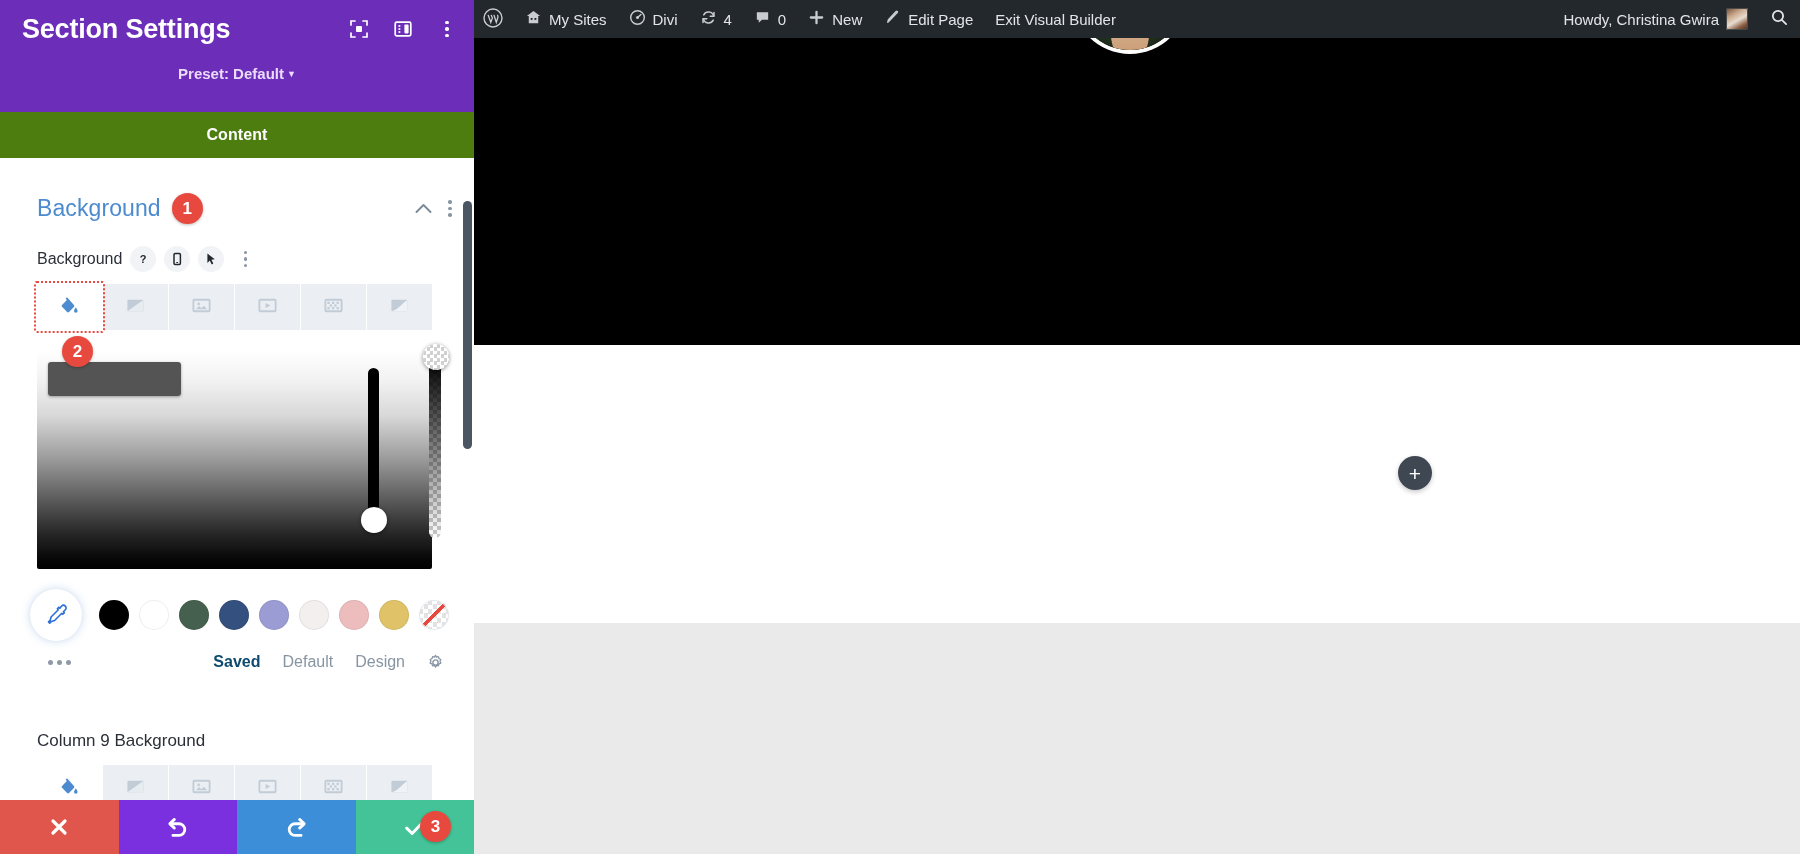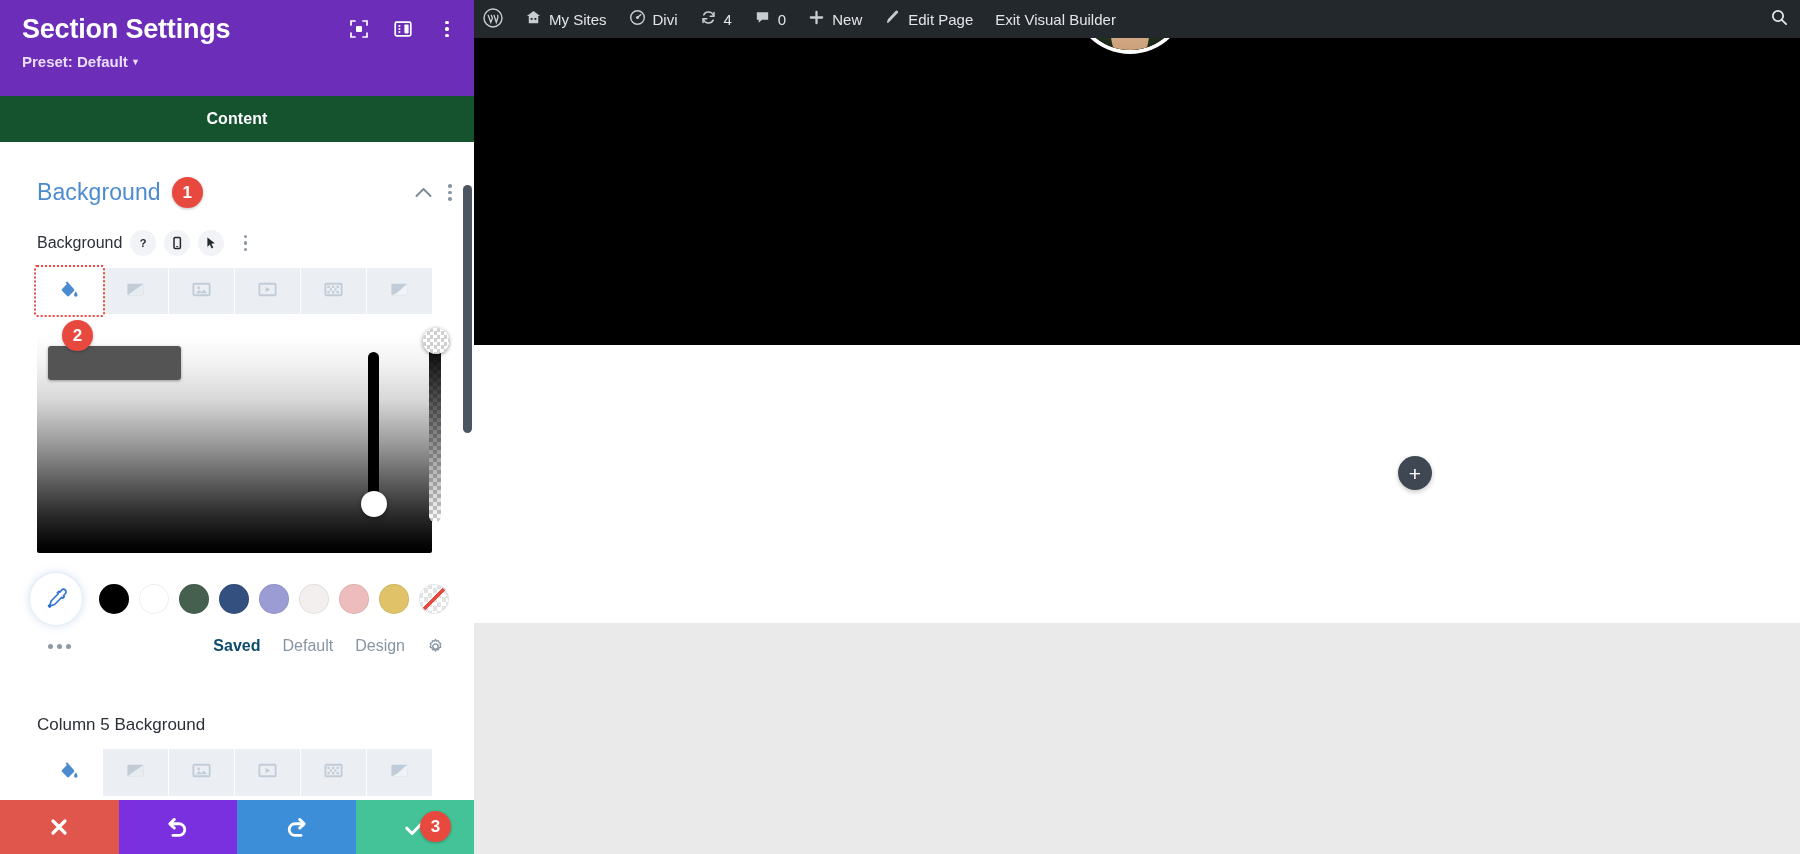--- a/index.html
+++ b/index.html
@@ -17,49 +17,49 @@
     width: 474px; height: 854px;
     background: #fff;
     display: flex; flex-direction: column;
     overflow: hidden;
     z-index: 40;
   }
   .panel-header {
     background: #6C2EB9;
     padding: 14px 22px 12px 22px;
     position: relative;
-    height: 96px;
+    height: 112px;
     flex: 0 0 auto;
   }
   .panel-title {
     color: #fff; font-size: 27px; font-weight: 700; letter-spacing: -0.2px;
     line-height: 1.15;
   }
   .panel-preset {
-    color: #EBDCFB; font-size: 15px; font-weight: 600; margin-top: 8px;
+    color: #EBDCFB; font-size: 15px; font-weight: 600; margin-top: 20px; text-align: center;
   }
   .caret-down { font-size: 9px; margin-left: 3px; position: relative; top:-2px;}
   .panel-header-icons {
     position: absolute; right: 14px; top: 16px;
     display: flex; align-items: center; gap: 18px;
   }
   .hdr-ic { width: 26px; height: 26px; display: flex; align-items: center; justify-content: center; cursor: pointer; }
   .hdr-ic svg { display: block; }
   .kebab-dots { display:flex; flex-direction:column; gap:3px; align-items:center;}
   .kebab-dots i { width:3.4px; height:3.4px; border-radius:50%; background:#fff; display:block;}
 
   .panel-tabs {
     display: flex; background: #7B35D4; height: 46px; flex: 0 0 auto;
   }
   .panel-tab {
     flex: 1; display: flex; align-items: center; justify-content: center;
     color: #fff; font-size: 16px; font-weight: 600; cursor: pointer;
     letter-spacing: .1px;
   }
-  .panel-tab.active { background: #14532d; }
+  .panel-tab.active { background: #4d7c0f; }
 
   .panel-body {
     flex: 1 1 auto; position: relative; overflow: hidden; background: #fff; margin-top: 11px;
   }
   .panel-scroll { padding: 0 0 10px 0; height: 100%; position: relative; }
 
   .toggle-row {
     display: flex; align-items: center;
     padding: 24px 22px 16px 37px;
   }
@@ -344,20 +344,24 @@
           <svg width="17" height="17" viewBox="0 0 18 18">
               <path d="M12.8 2.6c.8-.8 2 .4 1.2 1.2L6.2 12 4 14l.7-2.6z" fill="none" stroke="#C9CDD1" stroke-width="1.5" stroke-linejoin="round"></path>
             </svg>
         </span>
         <span>Edit Page</span>
       </div>
       <div class="ab-item">
         <span>Exit Visual Builder</span>
       </div>
       <div class="ab-spacer"></div>
+      <div class="ab-item">
+        <span>Howdy, Christina Gwira</span>
+        <span class="ab-avatar"></span>
+      </div>
       <div class="ab-item">
         <span>
           <svg width="19" height="19" viewBox="0 0 20 20">
               <circle cx="8.4" cy="8.4" r="5.4" fill="none" stroke="#E3E5E7" stroke-width="1.9"></circle>
               <path d="M12.4 12.4L17 17" stroke="#E3E5E7" stroke-width="1.9" stroke-linecap="round"></path>
             </svg>
         </span>
       </div>
     </div>
   </div>
@@ -550,21 +554,21 @@
             <span class="foot-link">Design</span>
             <span class="gear">
               <svg width="17" height="17" viewBox="0 0 18 18">
                   <path d="M9 6.2a2.8 2.8 0 100 5.6 2.8 2.8 0 000-5.6z" fill="none" stroke="#8795A3" stroke-width="1.5"></path>
                   <path d="M9 1.4l1 1.9 2.1-.5.6 2.1 2 .9-1 1.9 1 1.9-2 .9-.6 2.1-2.1-.5-1 1.9-1-1.9-2.1.5-.6-2.1-2-.9 1-1.9-1-1.9 2-.9.6-2.1 2.1.5z" fill="none" stroke="#8795A3" stroke-width="1.3" stroke-linejoin="round"></path>
                 </svg>
             </span>
           </span>
         </div>
 
-        <div class="section-label">Column 5 Background</div>
+        <div class="section-label">Column 9 Background</div>
 
         <div class="bg-tabs bg-tabs2">
           <div class="bg-tab bg-tab2 sel">
             <span>
               <svg width="21" height="21" viewBox="0 0 22 22">
                   <path d="M8.4 2.4l-1.5 1.5 1.4 1.4-5.1 5.1a1.4 1.4 0 000 2l5.3 5.3a1.4 1.4 0 002 0l5.1-5.1a1.4 1.4 0 000-2L9.8 3.8z" fill="#4C8BCF"></path>
                   <path d="M17.6 13.2s1.9 2.4 1.9 3.5a1.9 1.9 0 11-3.8 0c0-1.1 1.9-3.5 1.9-3.5z" fill="#4C8BCF"></path>
                 </svg>
             </span>
           </div>

